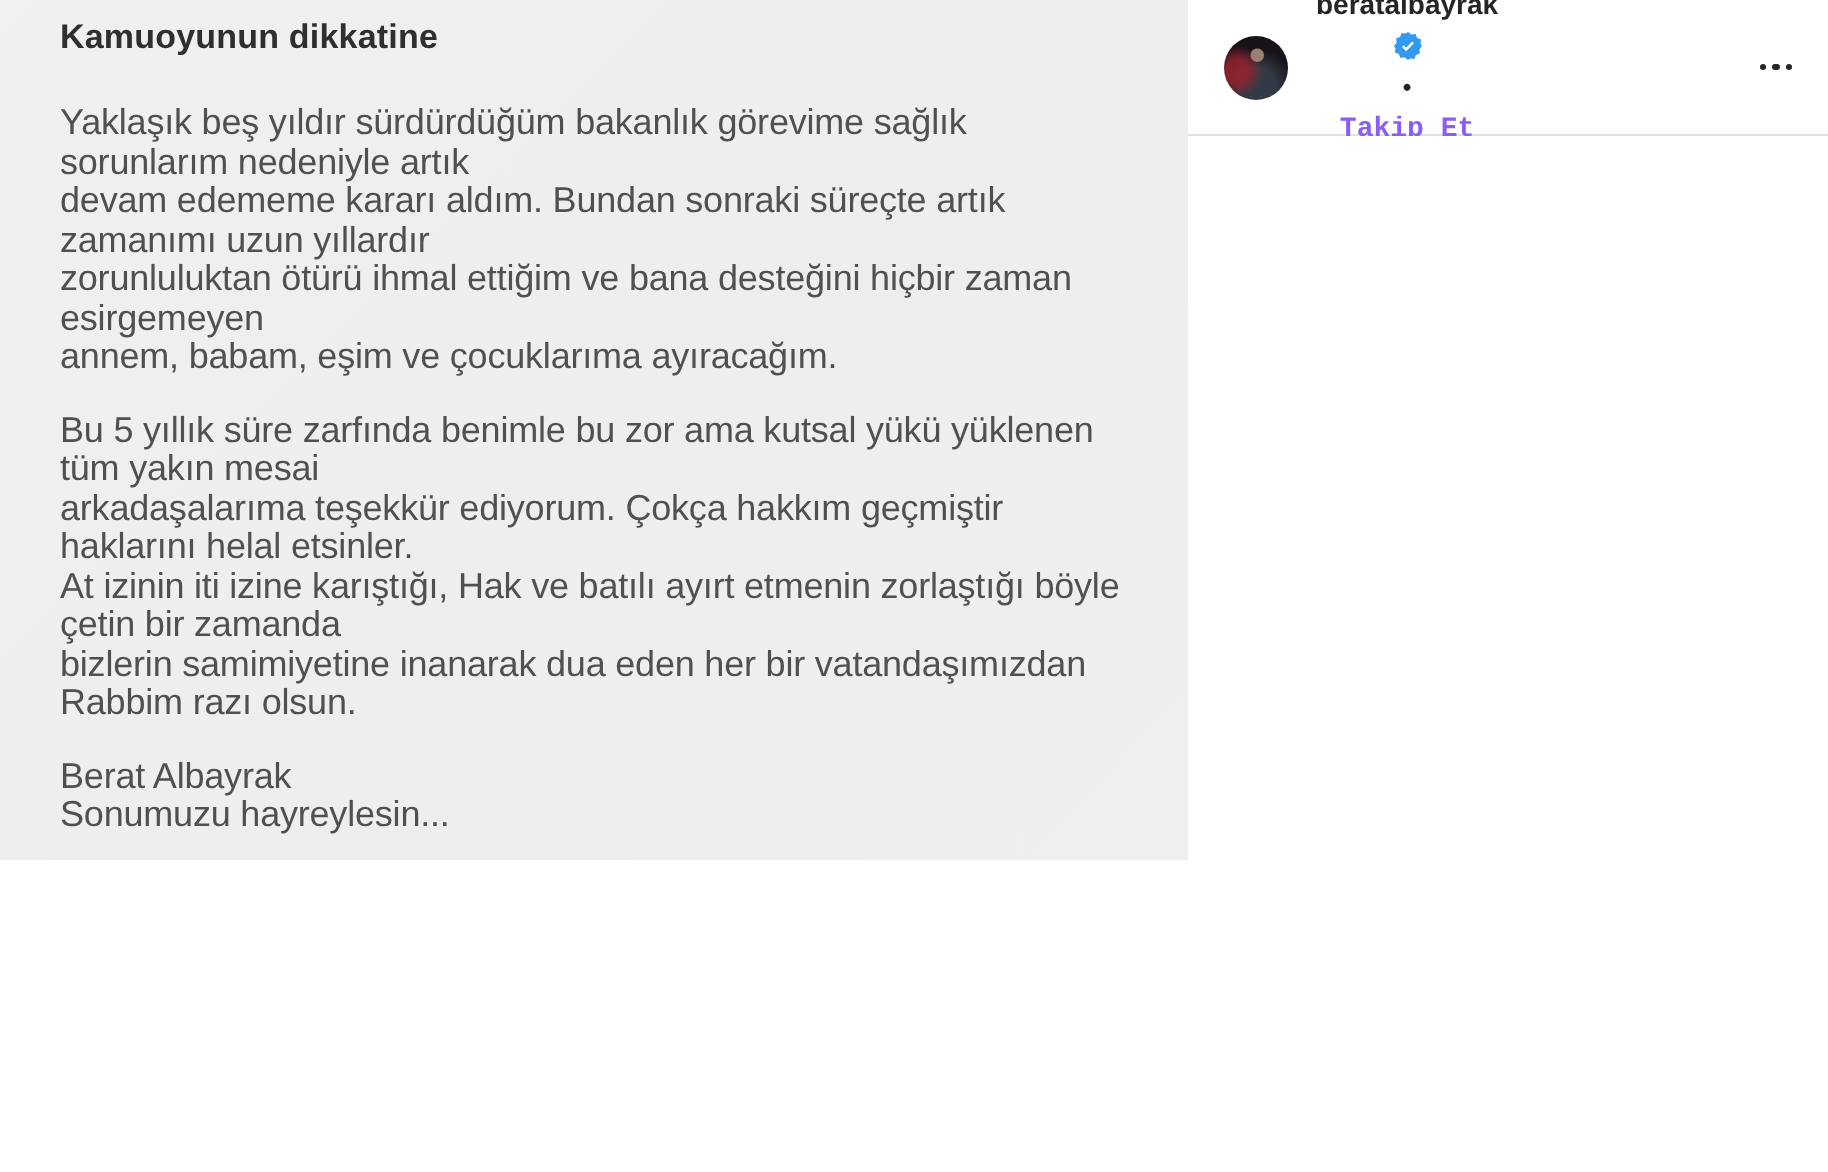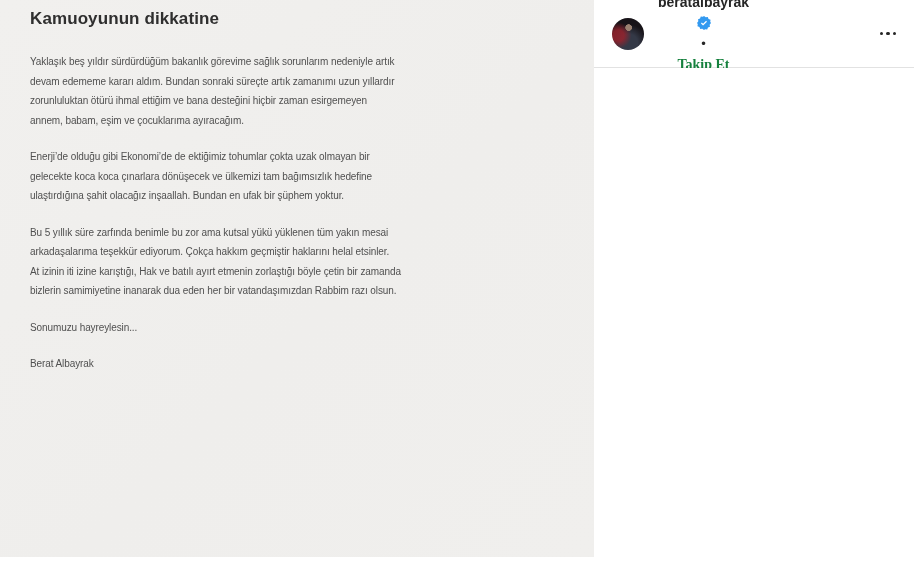--- a/index.html
+++ b/index.html
@@ -8,37 +8,37 @@
 
   .app {
     width: 914px; height: 586px;
     display: flex;
     overflow: hidden;
     background: #ffffff;
   }
 
   
   .post-image {
-    width: 594px; height: 557px;
+    width: 594px; height: 430px;
     flex: 0 0 594px;
     background: linear-gradient(135deg, #f1f0ee 0%, #efeeec 55%, #f0efed 100%);
     padding: 6px 26px 0 30px;
     overflow: hidden;
     color: #4e4e4e;
   }
   .statement-title {
     font-size: 17px;
     line-height: 26px;
     font-weight: 700;
     color: #2f2f2f;
     letter-spacing: 0.1px;
     margin-bottom: 20px;
   }
   .statement-par {
-    font-size: 10px;
+    font-size: 18px;
     line-height: 19.5px;
     letter-spacing: -0.1px;
     white-space: pre-line;
     margin-bottom: 17px;
     color: #505050;
   }
   .statement-par.closing { margin-bottom: 17px; }
   .statement-par.signature { margin-bottom: 0; }
 
   
@@ -79,24 +79,24 @@
     font-size: 14px;
     font-weight: 700;
     color: #262626;
     cursor: pointer;
   }
   .verified { width: 14px; height: 14px; display: block; }
   .dot-sep { color: #262626; font-size: 13px; }
   .follow-link {
     font-size: 14px;
     font-weight: 700;
-    color: #15803d;
+    color: #8b5cf6;
     cursor: pointer;
     background: none; border: none;
-    font-family: Liberation Serif, serif;
+    font-family: Liberation Mono, monospace;
   }
   .more-btn {
     margin-left: auto;
     display: flex;
     gap: 3px;
     align-items: center;
     padding: 6px 2px;
     background: none; border: none;
     cursor: pointer;
   }
@@ -112,29 +112,26 @@
 <body>
 
 <div class="app">
 
   <div class="post-image">
     <div class="statement-title">Kamuoyunun dikkatine</div>
     <p class="statement-par">Yaklaşık beş yıldır sürdürdüğüm bakanlık görevime sağlık sorunlarım nedeniyle artık
 devam edememe kararı aldım. Bundan sonraki süreçte artık zamanımı uzun yıllardır
 zorunluluktan ötürü ihmal ettiğim ve bana desteğini hiçbir zaman esirgemeyen
 annem, babam, eşim ve çocuklarıma ayıracağım.</p>
-    <p class="statement-par">Enerji’de olduğu gibi Ekonomi’de de ektiğimiz tohumlar çokta uzak olmayan bir
-gelecekte koca koca çınarlara dönüşecek ve ülkemizi tam bağımsızlık hedefine
-ulaştırdığına şahit olacağız inşaallah. Bundan en ufak bir şüphem yoktur.</p>
     <p class="statement-par">Bu 5 yıllık süre zarfında benimle bu zor ama kutsal yükü yüklenen tüm yakın mesai
 arkadaşalarıma teşekkür ediyorum. Çokça hakkım geçmiştir haklarını helal etsinler.
 At izinin iti izine karıştığı, Hak ve batılı ayırt etmenin zorlaştığı böyle çetin bir zamanda
 bizlerin samimiyetine inanarak dua eden her bir vatandaşımızdan Rabbim razı olsun.</p>
+    <p class="statement-par signature">Berat Albayrak</p>
     <p class="statement-par closing">Sonumuzu hayreylesin...</p>
-    <p class="statement-par signature">Berat Albayrak</p>
   </div>
 
   <div class="side-panel">
     <div class="post-header">
       <div class="avatar" title=""></div>
       <div class="header-text">
         <span class="username">beratalbayrak</span>
         <svg class="verified" viewBox="0 0 24 24" aria-hidden="true">
           <path fill="#3299f0" d="M12 0l2.9 2.2 3.6-.5 1.3 3.4 3.4 1.3-.5 3.6L24 12l-2.3 2.9.5 3.6-3.4 1.3-1.3 3.4-3.6-.5L12 24l-2.9-2.3-3.6.5-1.3-3.4-3.4-1.3.5-3.6L0 12l2.3-2.9-.5-3.6 3.4-1.3 1.3-3.4 3.6.5z"></path>
           <path fill="#ffffff" d="M10.4 16.4l-3.6-3.6 1.5-1.5 2.1 2.1 5.2-5.2 1.5 1.5z"></path>

